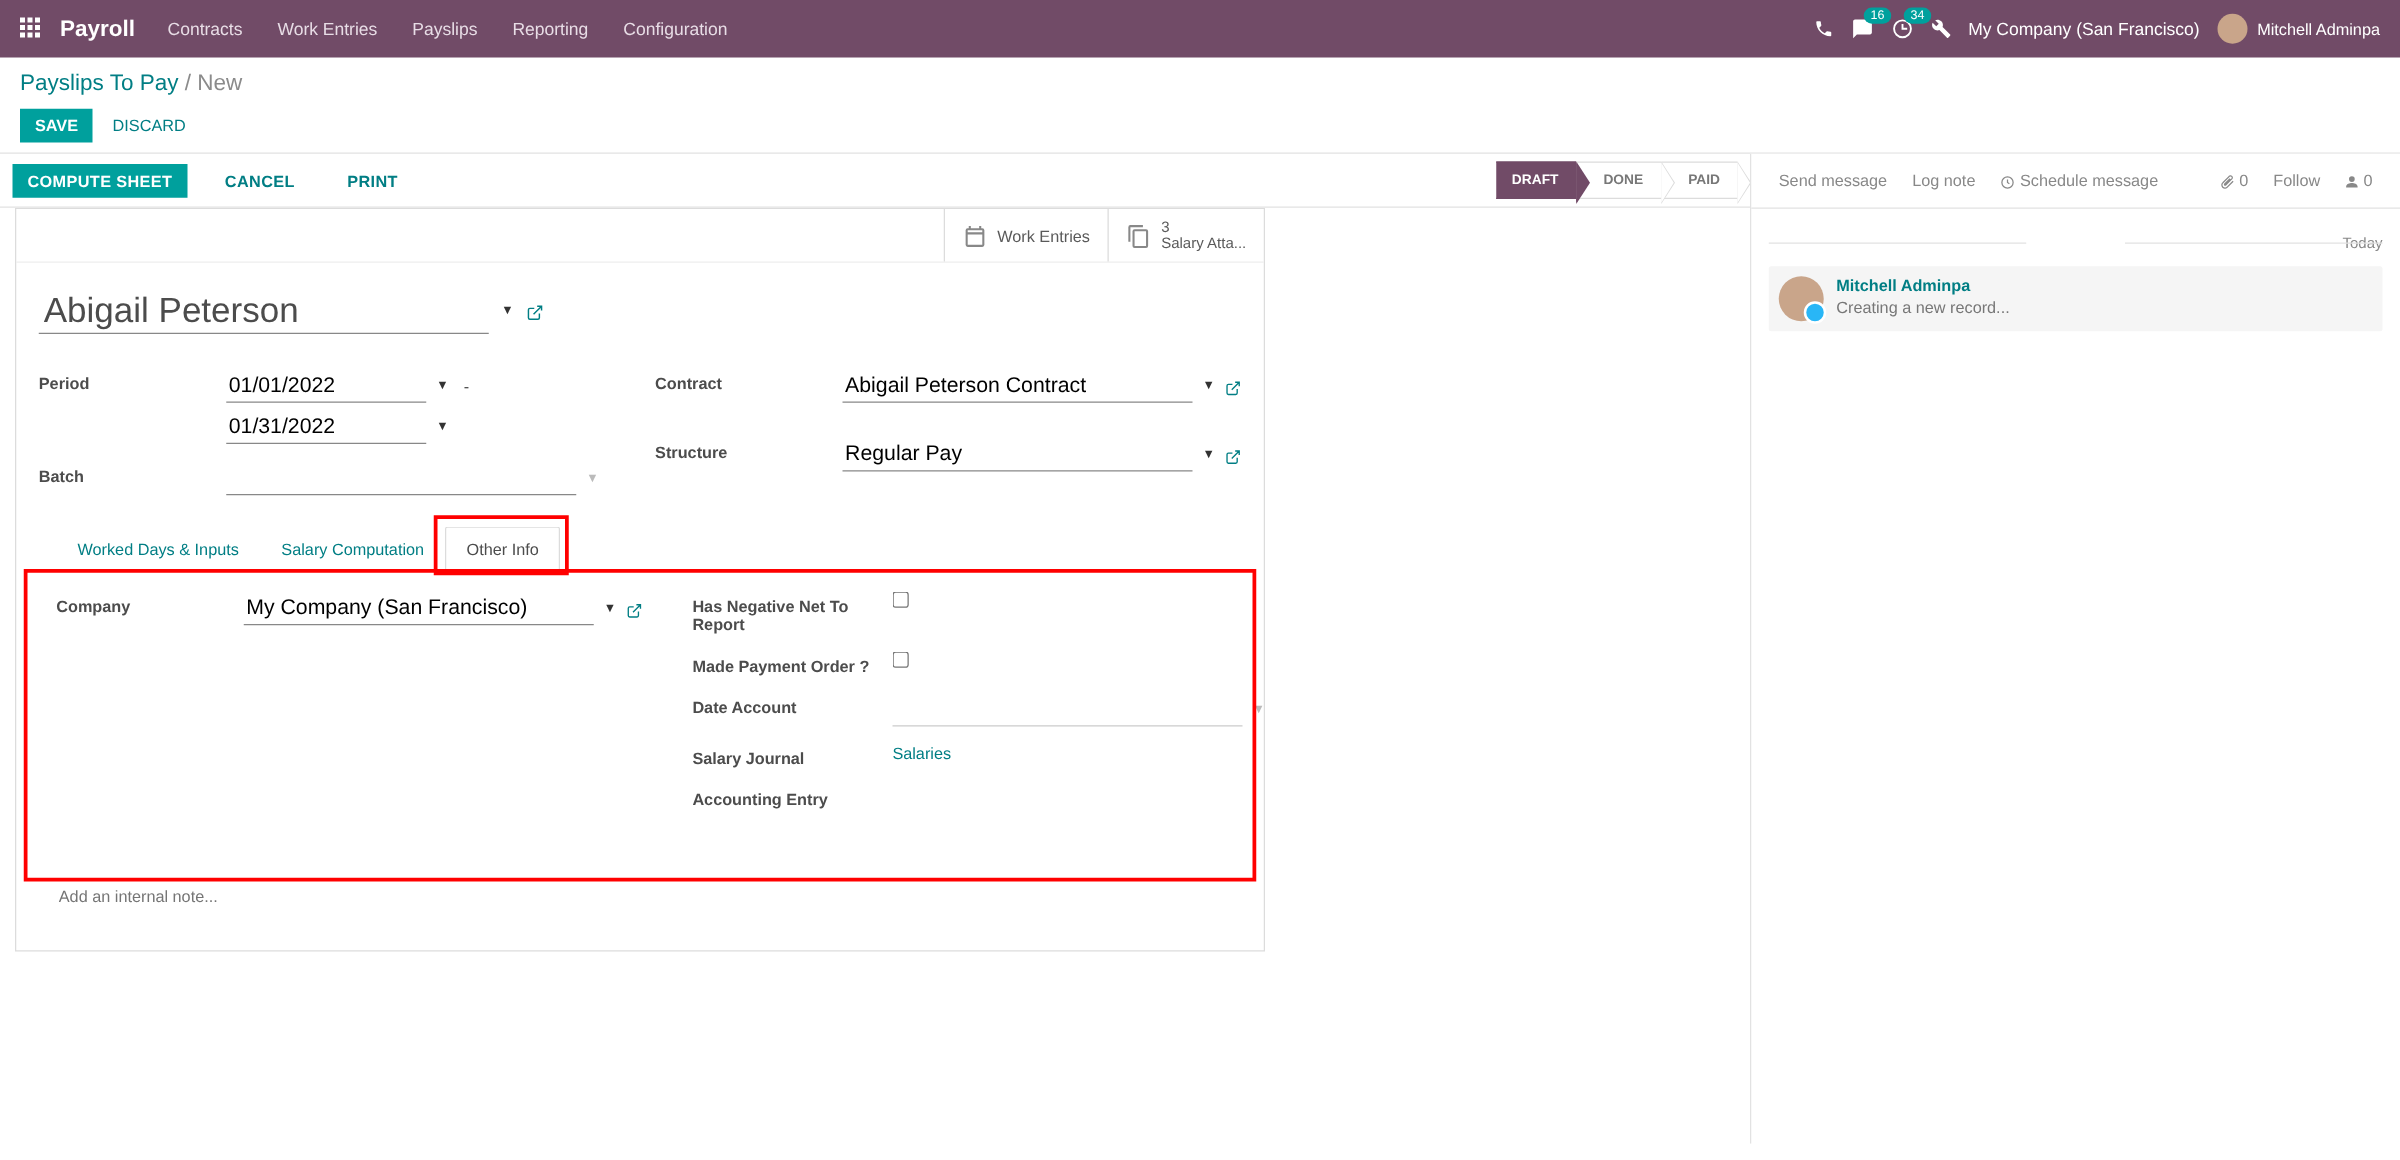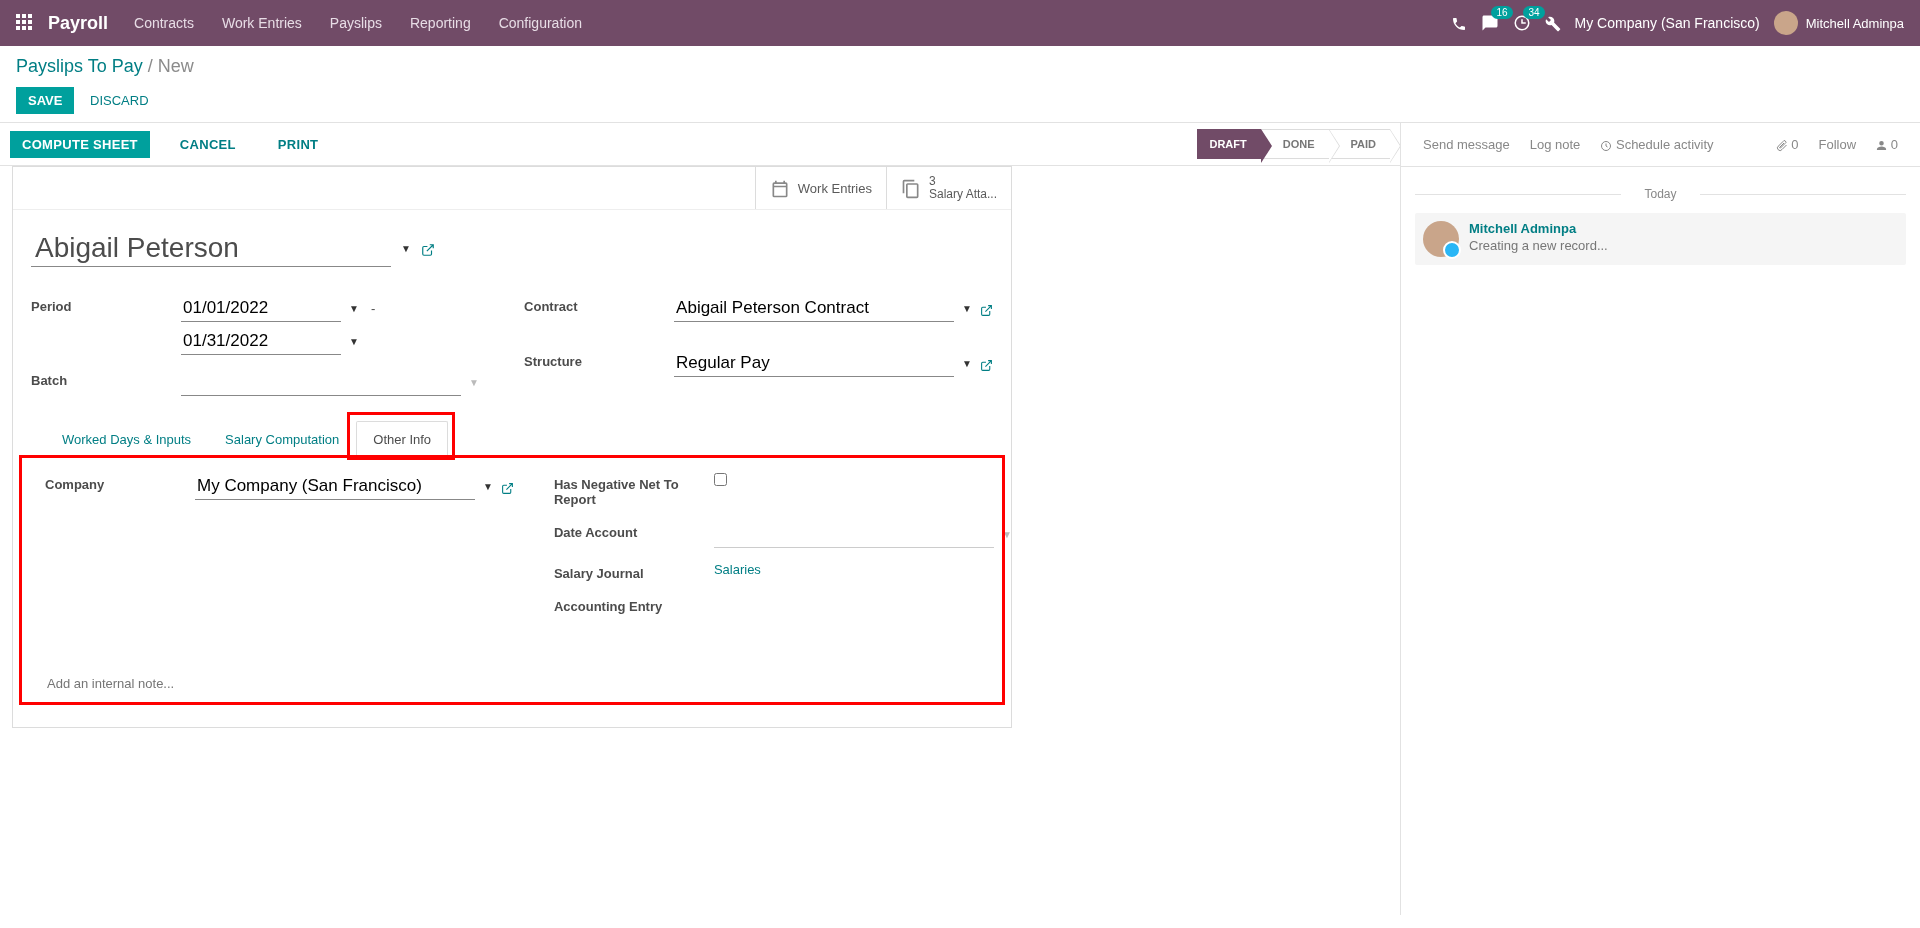--- a/index.html
+++ b/index.html
@@ -81,21 +81,21 @@
 .red-box-overlay { position: absolute; border: 3px solid #ff0000; pointer-events: none; }
 
 .link-val { color: #017e84; cursor: pointer; }
 .note-input { border: none; color: #aaa; font-size: 13px; width: 100%; padding: 4px 2px; margin-top: 34px; }
 
 
 .chatter-top { display: flex; align-items: center; padding: 10px 14px; border-bottom: 1px solid #e2e2e2; gap: 4px; color: #888; font-size: 13px; }
 .chatter-btn { color: #888; cursor: pointer; padding: 4px 8px; }
 .chatter-spacer { flex: 1; }
 .chatter-body { padding: 14px; }
-.today-sep { text-align: center; color: #888; font-size: 12px; margin: 6px 0 12px; position: relative; }
+.today-sep { text-align: right; color: #888; font-size: 12px; margin: 6px 0 12px; position: relative; }
 .today-sep::before, .today-sep::after { content: ""; position: absolute; top: 50%; width: 42%; border-top: 1px solid #e2e2e2; }
 .today-sep::before { left: 0; } .today-sep::after { right: 0; }
 .msg { display: flex; gap: 10px; background: #f5f5f5; padding: 8px; border-radius: 2px; }
 .msg .avatar { width: 36px; height: 36px; border-radius: 50%; background: #c9a58a; position: relative; flex-shrink: 0; }
 .msg .avatar::after { content: ""; position: absolute; right: -2px; bottom: -2px; width: 14px; height: 14px; border-radius: 50%; background: #29b6f6; border: 2px solid #fff; }
 .msg-body .author { color: #017e84; font-weight: 600; margin-bottom: 2px; }
 .msg-body .text { color: #777; }
 
 
 svg { display: inline-block; vertical-align: middle; }
@@ -303,20 +303,24 @@
                   </div>
                 </div>
               </div>
             </div>
             <div class="form-col">
               <div class="form-row">
                 <div class="form-label" style="width:160px">Has Negative Net To Report</div>
                 <div class="form-widget"><input type="checkbox" style=""></div>
               </div>
               <div class="form-row">
+                <div class="form-label" style="width:160px">Made Payment Order ?</div>
+                <div class="form-widget"><input type="checkbox" style=""></div>
+              </div>
+              <div class="form-row">
                 <div class="form-label" style="width:160px">Date Account</div>
                 <div class="form-widget">
                   <div class="sel-row">
                     <input class="inp inp-wide" style="border-bottom-color: rgb(204, 204, 204);">
                     <span class="caret-down" style="color:#bbb">▼</span>
                   </div>
                 </div>
               </div>
               <div class="form-row">
                 <div class="form-label" style="width:160px">Salary Journal</div>
@@ -340,21 +344,21 @@
 
   <div class="main-right">
     <div class="chatter-top">
       <span class="chatter-btn">Send message</span>
       <span class="chatter-btn">Log note</span>
       <span class="chatter-btn">
         <svg width="12" height="12" viewBox="0 0 24 24" fill="none" stroke="#888" stroke-width="2">
             <circle cx="12" cy="12" r="9"></circle>
             <path d="M12 7v5l3 2"></path>
           </svg>
-        <span>Schedule activity</span>
+        <span>Schedule message</span>
       </span>
       <div class="chatter-spacer"></div>
       <span class="chatter-btn">
         <svg width="12" height="12" viewBox="0 0 24 24" fill="none" stroke="#888" stroke-width="2">
             <path d="M21 10l-9 9a5 5 0 11-7-7l9-9a3 3 0 114 4l-9 9a1 1 0 11-1.5-1.5L16 6"></path>
           </svg>
         <span>0</span>
       </span>
       <span class="chatter-btn">Follow</span>
       <span class="chatter-btn">

